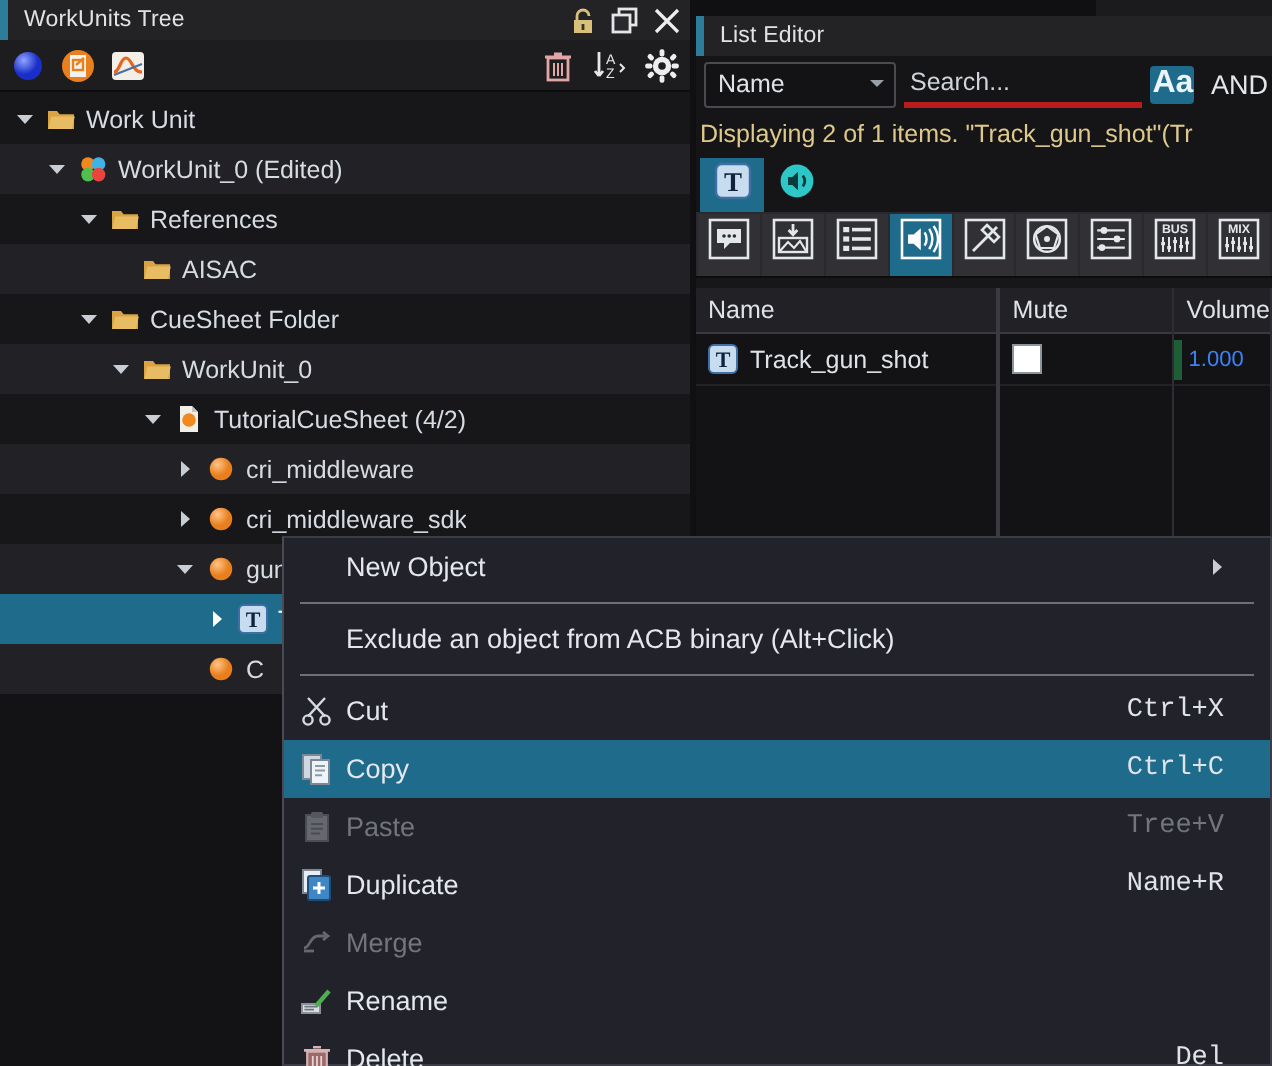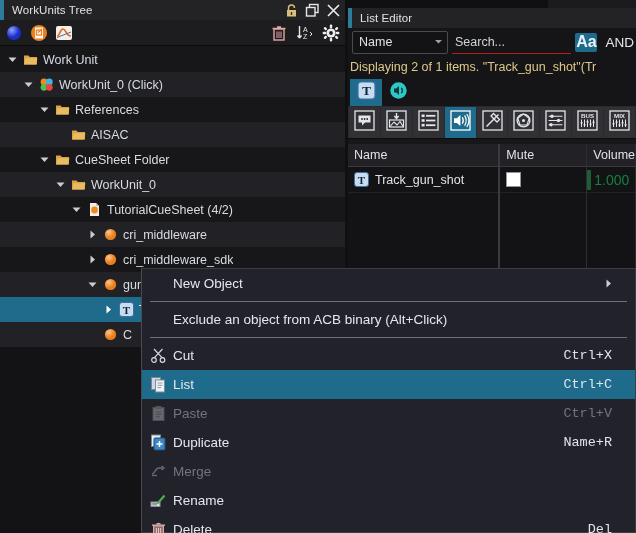--- a/index.html
+++ b/index.html
@@ -49,21 +49,21 @@
   .le-title-bar { position: relative; height: 20px; background: #232326; display: flex; align-items: center; }
 
   .le-search-row { height: 28px; display: flex; align-items: center; padding: 2px 0 2px 4px; gap: 4px; background: #151518; }
   .combo {
     width: 96px; height: 23px; background: #131316; border: 1px solid #4a4a50; border-radius: 2px;
     display: flex; align-items: center; padding: 0 4px 0 6px; color: #dfe3e8; font-size: 12.5px;
     justify-content: space-between;
   }
   .combo .cv { overflow: hidden; }
   .search-box {
-    flex: 1; height: 23px; background: #151518; border-bottom: 1px solid #b91c1c;
+    flex: 1; height: 23px; background: #151518; border-bottom: 3px solid #b91c1c;
     display: flex; align-items: center; padding-left: 3px; color: #cfd4da; font-size: 12.5px;
   }
   .aa-btn {
     width: 22px; height: 19px; background: #1f6b8c; border-radius: 2px;
     display: flex; align-items: center; justify-content: center;
     color: #eaf4fa; font-size: 16px; font-weight: bold; flex: 0 0 22px;
   }
   .and-box { color: #e2e6ea; font-size: 13.5px; padding: 0 2px 0 4px; }
 
   .le-status { height: 22px; display: flex; align-items: center; padding-left: 2px; color: #dfc98a; font-size: 12.5px;
@@ -81,21 +81,21 @@
   .grid-col-a { width: 164px; border-right: 2px solid #3a3a40; }
   .grid-col-b { flex: 1; display: flex; }
   .gcol { border-right: 1px solid #2d2d33; }
   .ghead { height: 23px; background: #212126; border-bottom: 1px solid #3a3a40; display: flex; align-items: center;
            padding-left: 6px; font-size: 12.5px; color: #dfe3e8; }
   .gcell { height: 26px; display: flex; align-items: center; padding-left: 6px; font-size: 12.5px; color: #dfe3e8;
            border-bottom: 1px solid #212126; }
   .chk { width: 15px; height: 15px; background: #ffffff; border: 1px solid #8d949c; }
   .volcell { height: 26px; display: flex; align-items: center; border-bottom: 1px solid #212126; }
   .vol-marker { width: 4px; height: 20px; background: #1e5e36; }
-  .vol-val { color: #15803d; font-size: 14px; padding-left: 3px; }
+  .vol-val { color: #3b82f6; font-size: 11px; padding-left: 3px; }
 
   
   .ctx {
     position: absolute; left: 141px; top: 268px; width: 495px; height: 265px;
     background: #22222a; border: 1px solid #3c3c46; border-left: 1px solid #4a4a54;
   }
   .ctx-item {
     height: 29px; display: flex; align-items: center; position: relative;
     font-size: 13.5px; color: #e4e8ee; padding-left: 8px;
   }
@@ -225,21 +225,21 @@
             <svg width="11" height="11" viewBox="0 0 11 11">
               <path d="M1.5 3.5 L9.5 3.5 L5.5 8 Z" fill="#c9ced6"></path>
             </svg>
           </span>
           <span class="tico" style="margin-left: 4px;"><svg width="15" height="15" viewBox="0 0 15 15">
               <circle cx="5" cy="5" r="3.4" fill="#f08a1e"></circle>
               <circle cx="10.3" cy="5" r="3.4" fill="#3fb3e8"></circle>
               <circle cx="5" cy="10.3" r="3.4" fill="#4fc04f"></circle>
               <circle cx="10.3" cy="10.3" r="3.4" fill="#e8453f"></circle>
             </svg></span>
-          <span class="tlabel">WorkUnit_0 (Click)</span>
+          <span class="tlabel">WorkUnit_0 (Edited)</span>
         </div>
         <div class="trow odd">
           <span class="twist" style="margin-left: 38px;">
             <svg width="11" height="11" viewBox="0 0 11 11">
               <path d="M1.5 3.5 L9.5 3.5 L5.5 8 Z" fill="#c9ced6"></path>
             </svg>
           </span>
           <span class="tico" style="margin-left: 4px;"><svg width="15" height="15" viewBox="0 0 15 15">
               <path d="M1 3.5 h4.5 l1.3 1.6 H14 v7.4 H1 Z" fill="#d9a441"></path>
               <path d="M2.6 6.2 H14.4 L13 12.5 H1.2 Z" fill="#e8bc63"></path>
@@ -554,33 +554,33 @@
         <span class="ctx-acc">Ctrl+X</span>
       </div>
       <div class="ctx-item hi">
         <span class="ctx-ico">
           <svg width="17" height="17" viewBox="0 0 17 17" opacity="1">
             <rect x="1.5" y="1.5" width="9" height="12" fill="#cfd8e2" stroke="#7d8894"></rect>
             <rect x="5.5" y="4" width="9" height="12" fill="#eef3f8" stroke="#7d8894"></rect>
             <path d="M7.5 7 H12.5 M7.5 9.3 H12.5 M7.5 11.6 H11" stroke="#8e99a5" stroke-width="1"></path>
           </svg>
         </span>
-        <span class="ctx-label">List</span>
+        <span class="ctx-label">Copy</span>
         <span class="ctx-acc">Ctrl+C</span>
       </div>
       <div class="ctx-item disabled">
         <span class="ctx-ico">
           <svg width="17" height="17" viewBox="0 0 17 17" opacity="0.42">
             <rect x="3" y="2.5" width="11" height="13" fill="#c4c8cd" stroke="#83888e"></rect>
             <rect x="5.5" y="1" width="6" height="3" rx="0.8" fill="#9aa0a7"></rect>
             <path d="M5.5 7 H11.5 M5.5 9.4 H11.5 M5.5 11.8 H10" stroke="#81868c" stroke-width="1"></path>
           </svg>
         </span>
         <span class="ctx-label">Paste</span>
-        <span class="ctx-acc">Ctrl+V</span>
+        <span class="ctx-acc">Tree+V</span>
       </div>
       <div class="ctx-item">
         <span class="ctx-ico">
           <svg width="17" height="17" viewBox="0 0 17 17" opacity="1">
             <rect x="1.5" y="1" width="9" height="11.5" fill="#e7eef5" stroke="#7d8894"></rect>
             <rect x="4" y="4" width="11" height="12" rx="1" fill="#3f86c4" stroke="#1f4d7a"></rect>
             <path d="M9.5 7 V13 M6.5 10 H12.5" stroke="#ffffff" stroke-width="1.5"></path>
           </svg>
         </span>
         <span class="ctx-label">Duplicate</span>

